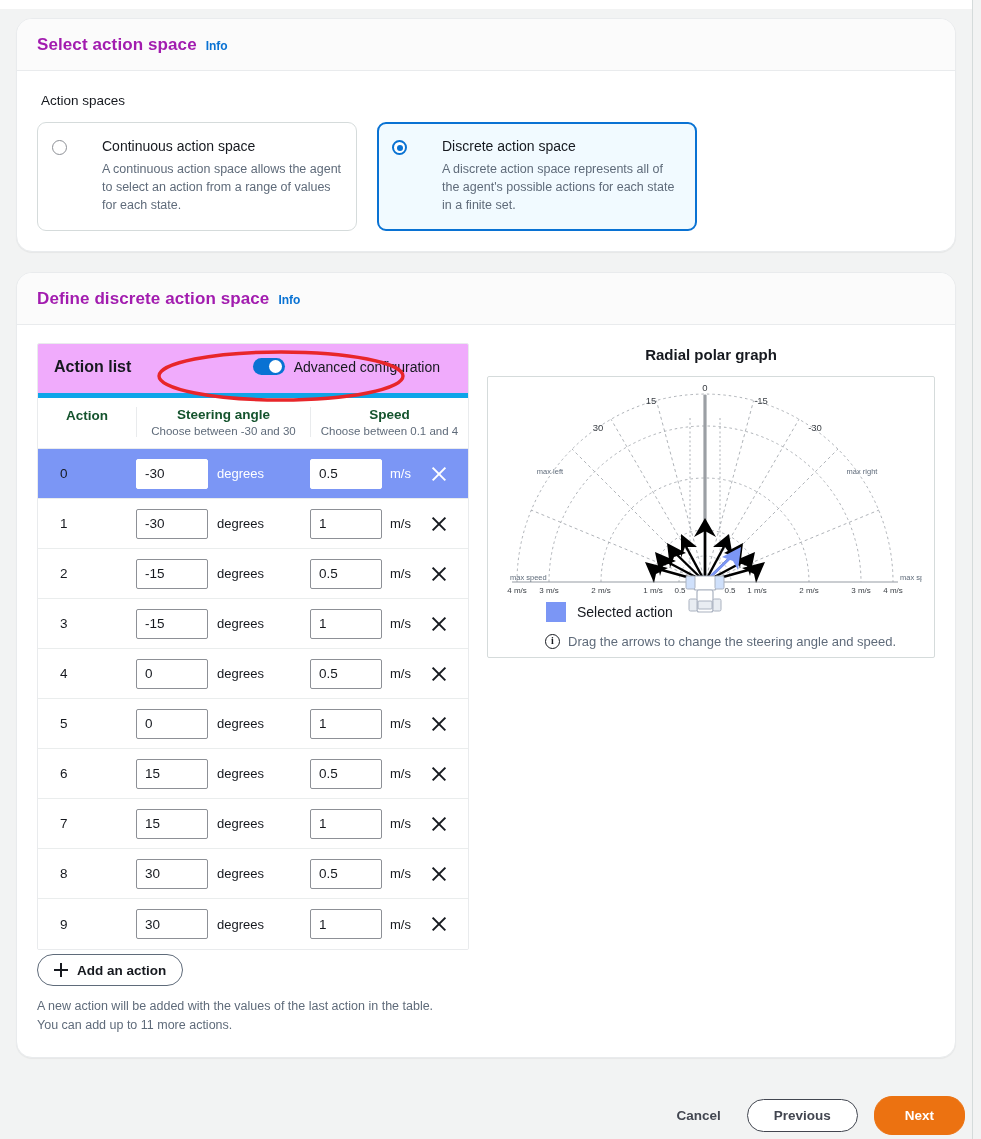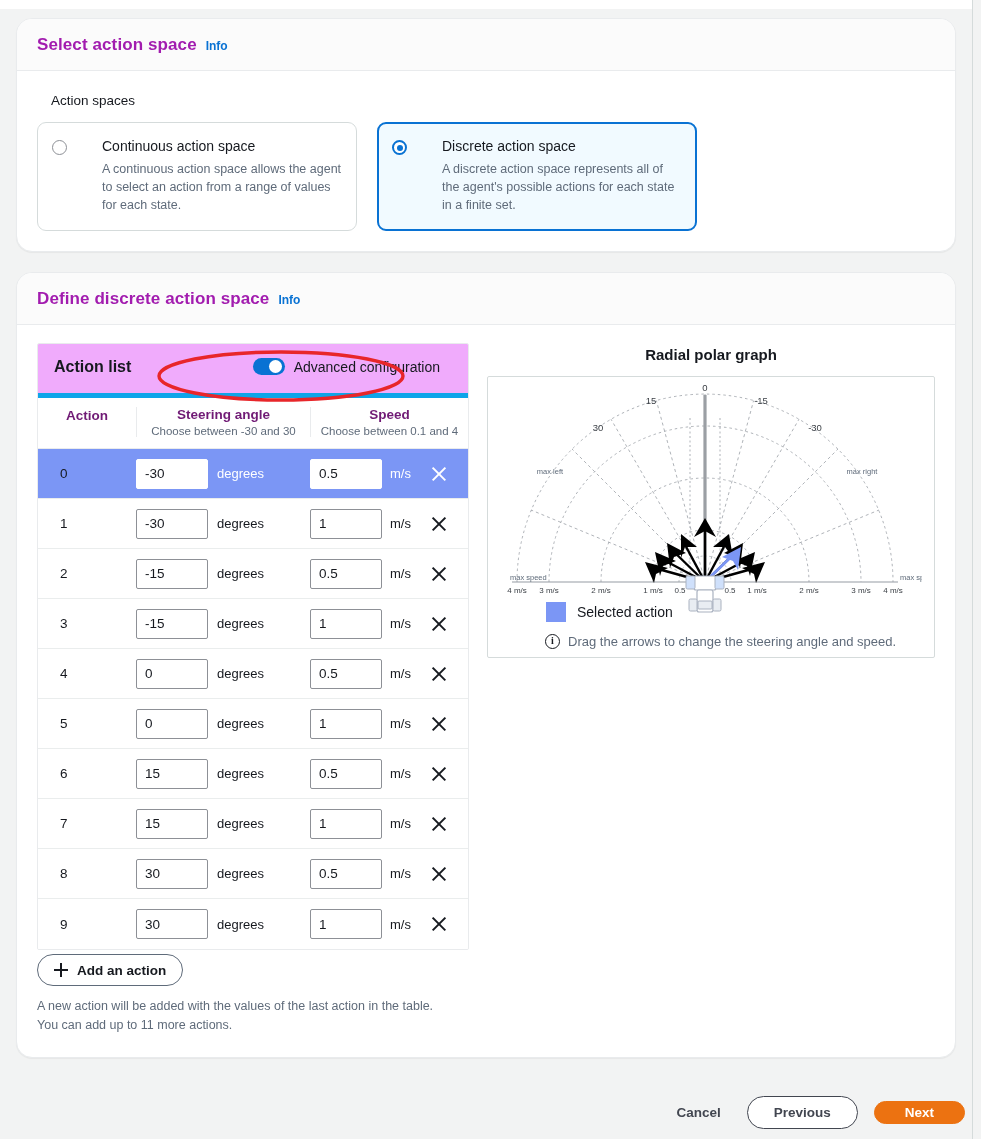--- a/index.html
+++ b/index.html
@@ -54,21 +54,21 @@
     letter-spacing: .1px;
   }
   .info-link {
     font-size: 12px; font-weight: bold; color: #0972d3;
     text-decoration: none; cursor: pointer;
   }
   .card-body { padding: 20px; }
 
   
   .field-label {
-    font-size: 13.5px; color: #16191f; margin: 2px 0 14px 14px;
+    font-size: 13.5px; color: #16191f; margin: 2px 0 14px 4px;
   }
   .tiles { display: flex; gap: 20px; }
   .tile {
     width: 320px;
     border: 1px solid #d5dbdb;
     border-radius: 9px;
     padding: 14px 14px 16px 14px;
     display: flex; gap: 11px;
     background: #ffffff;
     cursor: pointer;
@@ -141,21 +141,21 @@
   .th-row {
     display: flex; align-items: stretch;
     background: #ffffff;
     border-bottom: 1px solid #e9ebed;
     padding: 9px 0 11px 0;
   }
   .th { text-align: center; }
   .th-action { width: 98px; padding-top: 1px; }
   .th-steer  { width: 174px; border-left: 1px solid #e9ebed; }
   .th-speed  { flex: 1 1 auto; border-left: 1px solid #e9ebed; }
-  .th-main { font-size: 13.5px; font-weight: bold; color: #701a75; }
+  .th-main { font-size: 13.5px; font-weight: bold; color: #14532d; }
   .th-sub { font-size: 11.5px; color: #5f6b7a; margin-top: 3px; }
 
   .tr {
     display: flex; align-items: center;
     height: 50px;
     border-bottom: 1px solid #eaeded;
     background: #ffffff;
   }
   .tr:last-child { border-bottom: none; }
   .tr.selected { background: #7b96f5; }
@@ -255,21 +255,21 @@
     padding: 8px 10px;
   }
   .btn-prev {
     background: #ffffff; border: 1px solid #424650; border-radius: 18px;
     cursor: pointer; padding: 0 26px; height: 33px;
     font-family: "Liberation Sans", sans-serif;
     font-size: 13.5px; font-weight: bold; color: #424650;
   }
   .btn-next {
     background: #ec7211; border: 1px solid #ec7211; border-radius: 18px;
-    cursor: pointer; padding: 0 30px; height: 23px;
+    cursor: pointer; padding: 0 30px; height: 39px;
     font-family: "Liberation Sans", sans-serif;
     font-size: 13.5px; font-weight: bold; color: #ffffff;
   }
 
   
   .annot-ellipse {
     position: absolute; left: -1px; top: 1px;
     pointer-events: none;
   }
 </style>

